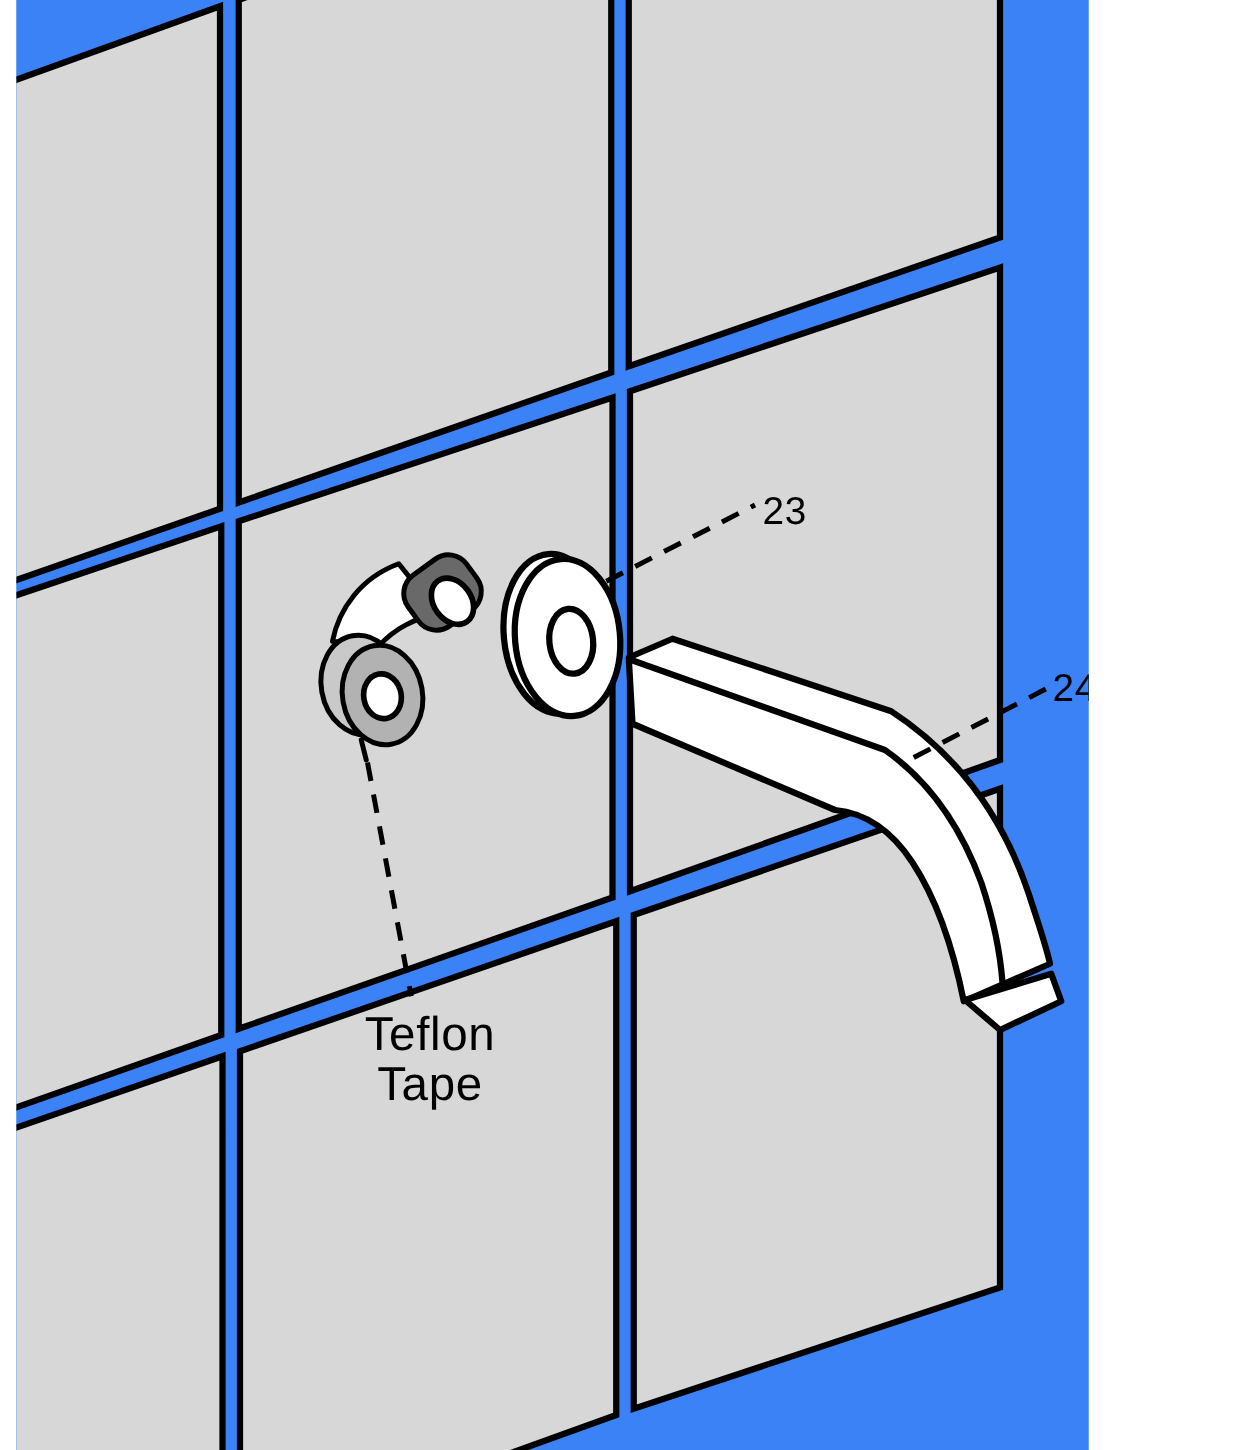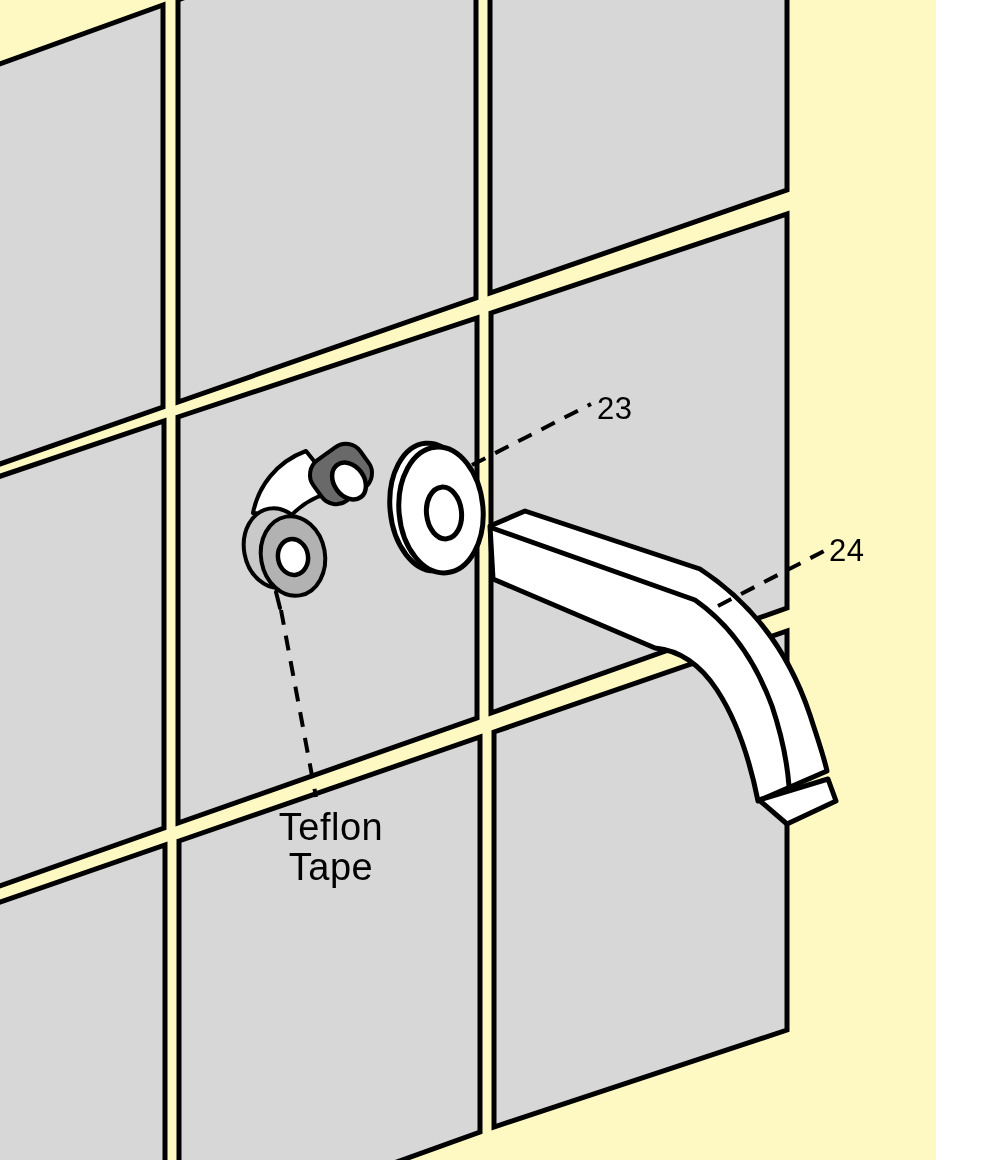--- a/index.html
+++ b/index.html
@@ -2,24 +2,25 @@
 <html><head>
 <meta charset="utf-8">
 <style>
   html, body {
     margin: 0;
     padding: 0;
     background: #ffffff;
   }
   .stage {
     position: relative;
-    width: 936px;
+    width: 858px;
     height: 1160px;
-    background: #fef9c3;
+    background: #3b82f6;
     overflow: hidden;
+    margin-left: 13px;
   }
   svg {
     display: block;
   }
   .tile {
     stroke: #000000;
     stroke-width: 5;
     stroke-linejoin: miter;
   }
   .outline {

